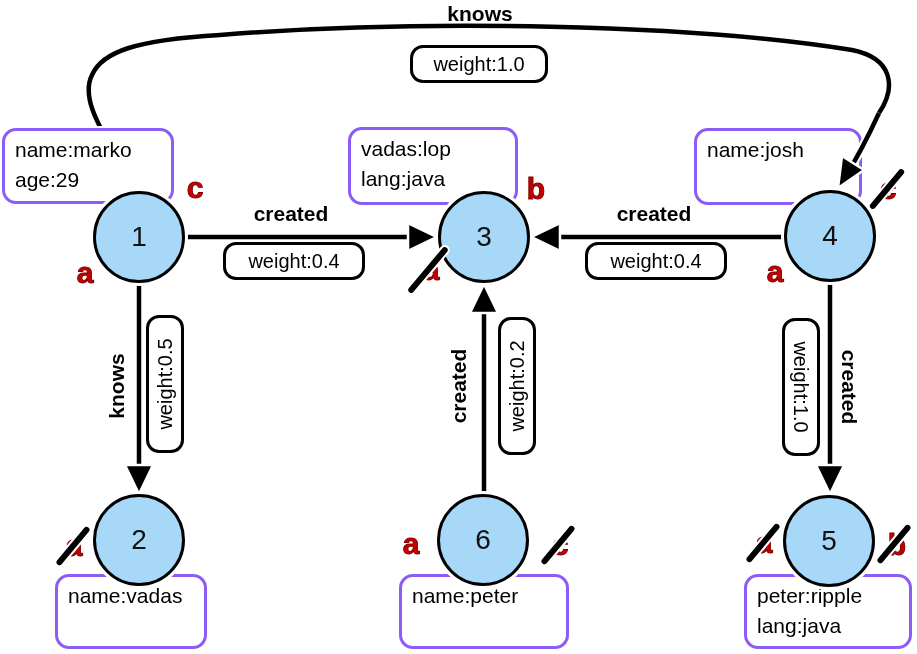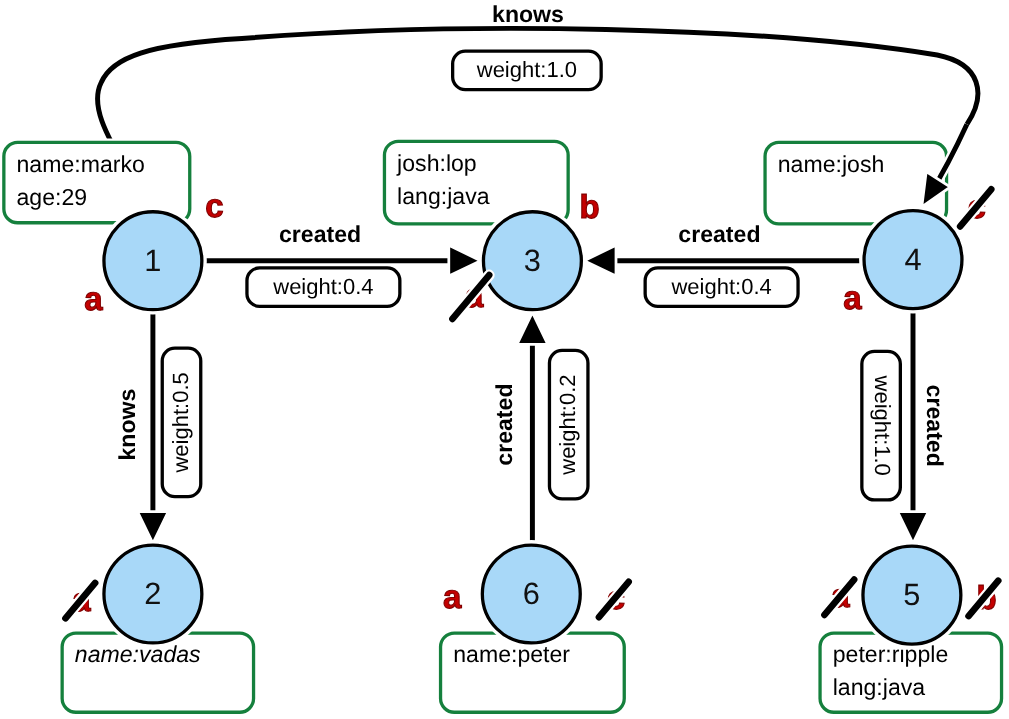--- a/index.html
+++ b/index.html
@@ -10,21 +10,21 @@
   .canvas svg{position:absolute;left:0;top:0;}
   .edges-under{z-index:1;}
   .arrow-over{z-index:4;}
   .vertex{
     position:absolute;width:92px;height:92px;border-radius:50%;
     background:#a8d8f8;border:3px solid #000;box-shadow:0 0 0 3px #fff;
     display:flex;align-items:center;justify-content:center;
     font-size:28px;color:#111;z-index:5;box-sizing:border-box;
   }
   .propbox{
-    position:absolute;background:#fff;border:3px solid #15803d;border-radius:14px;
+    position:absolute;background:#fff;border:3px solid #8b5cf6;border-radius:14px;
     box-shadow:0 0 0 2px #fff;padding:4px 10px;font-size:21px;line-height:1.45;
     color:#000;z-index:2;box-sizing:border-box;
   }
   .wbox{
     position:absolute;background:#fff;border:3px solid #000;border-radius:13px;
     box-shadow:0 0 0 2px #fff;font-size:20px;color:#000;
     display:flex;align-items:center;justify-content:center;
     z-index:3;box-sizing:border-box;white-space:nowrap;
   }
   .halo{
@@ -77,27 +77,27 @@
     <line x1="830" y1="280" x2="830" y2="472" stroke="#ffffff" stroke-width="9"></line>
     <line x1="830" y1="280" x2="830" y2="472" stroke="#000000" stroke-width="4.5"></line>
     <polygon points="830,494 816,465 844,465" fill="#000000" stroke="#ffffff" stroke-width="2.5"></polygon>
   </svg>
 
   <div class="propbox" style="left:2px;top:128px;width:172px;height:76px;">
     <div>name:marko</div>
     <div>age:29</div>
   </div>
   <div class="propbox" style="left:348px;top:127px;width:170px;height:78px;">
-    <div>josh:lop</div>
+    <div>vadas:lop</div>
     <div>lang:java</div>
   </div>
   <div class="propbox" style="left:694px;top:128px;width:168px;height:77px;">
     <div>name:josh</div>
   </div>
-  <div class="propbox" style="left:55px;top:574px;width:177px;height:75px;font-style:italic;">
+  <div class="propbox" style="left:55px;top:574px;width:152px;height:75px;">
     <div>name:vadas</div>
   </div>
   <div class="propbox" style="left:399px;top:574px;width:170px;height:75px;">
     <div>name:peter</div>
   </div>
   <div class="propbox" style="left:744px;top:574px;width:168px;height:75px;">
     <div>peter:ripple</div>
     <div>lang:java</div>
   </div>
 

